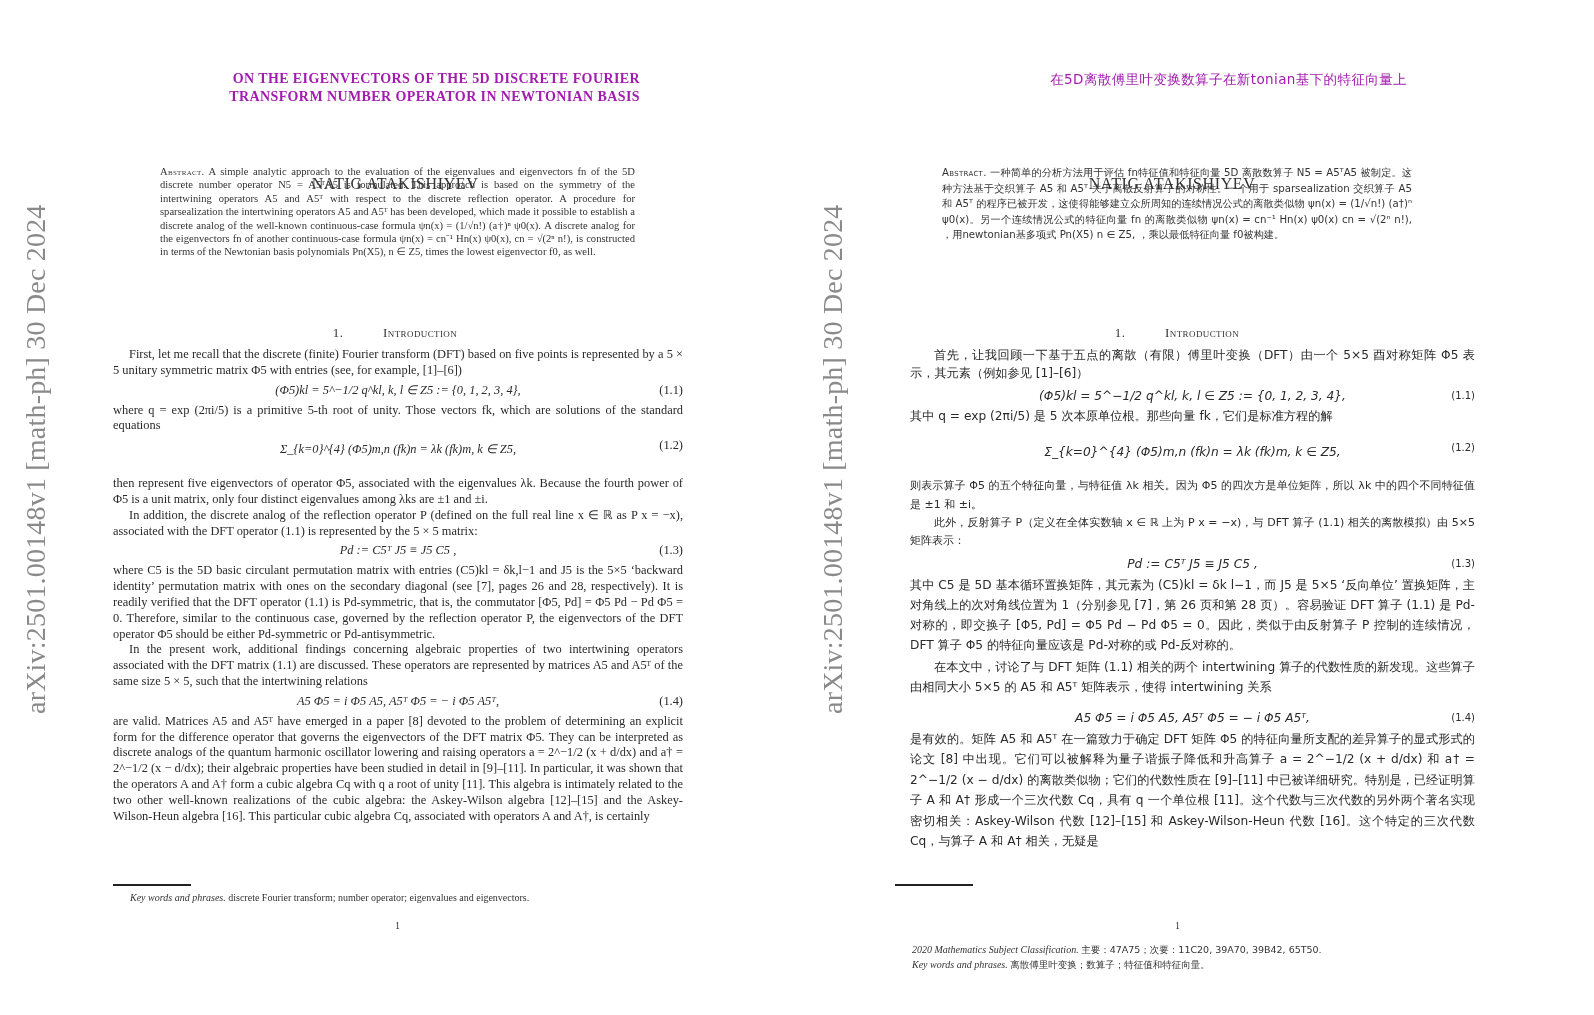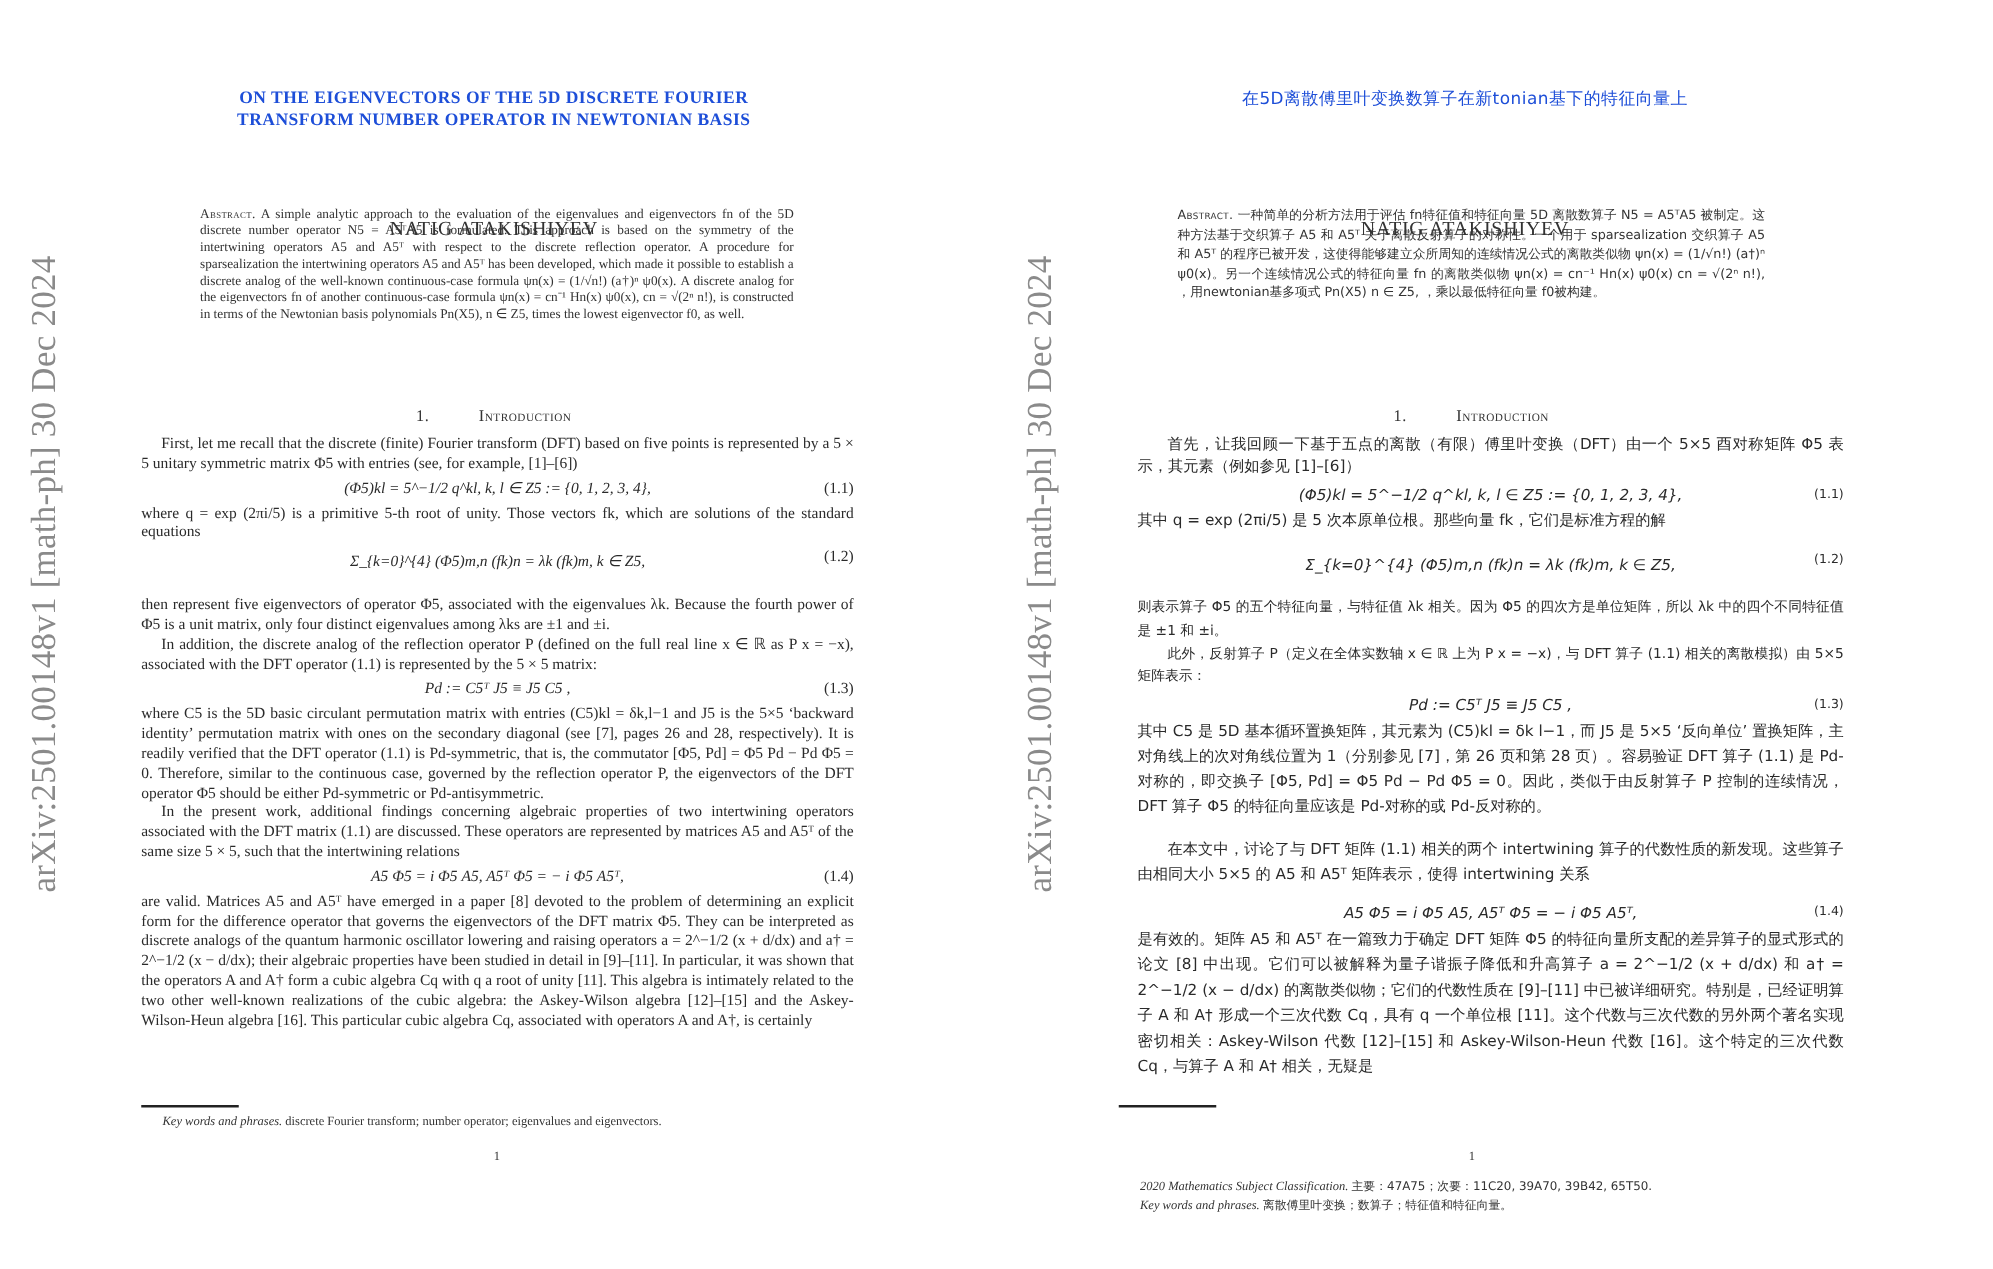--- a/index.html
+++ b/index.html
@@ -10,23 +10,23 @@
   .page { position: absolute; top: 0; height: 1015px; }
   #left-page { left: 0; width: 790px; }
   #right-page { left: 797px; width: 797px; }
   .stamp {
     position: absolute; top: 714px; left: 20px;
     transform-origin: 0 0; transform: rotate(-90deg);
     font-family: "Liberation Serif", serif; font-size: 28px; color: #8a8a8a;
     white-space: nowrap; letter-spacing: 0.2px;
   }
   .title {
-    position: absolute; text-align: center;
+    position: absolute; text-align: right;
     font-family: "Liberation Serif", serif; font-weight: bold; font-size: 14px;
-    letter-spacing: 0.4px; line-height: 18px; color: #1d4ed8;
+    letter-spacing: 0.4px; line-height: 18px; color: #a21caf;
   }
   .author {
     position: absolute; text-align: center; font-family: "Liberation Serif", serif;
     font-size: 16px; letter-spacing: 0.6px; color: #333; margin-top: 44px;
   }
   .abstract {
     position: absolute; font-family: "Liberation Serif", serif; font-size: 10.6px;
     line-height: 13.4px; text-align: justify; color: #333;
   }
   .abstract .sc { font-variant: small-caps; letter-spacing: 0.3px; }
@@ -141,21 +141,21 @@
       <span>Σ_{k=0}^{4} (Φ5)m,n (fk)n = λk (fk)m,        k ∈ Z5,</span>
       <span class="eqn">(1.2)</span>
     </div>
     <p style="text-indent:0; font-size:11px">则表示算子 Φ5 的五个特征向量，与特征值 λk 相关。因为 Φ5 的四次方是单位矩阵，所以 λk 中的四个不同特征值是 ±1 和 ±i。</p>
     <p style="text-indent:24px; font-size:11px">此外，反射算子 P（定义在全体实数轴 x ∈ ℝ 上为 P x = −x)，与 DFT 算子 (1.1) 相关的离散模拟）由 5×5 矩阵表示：</p>
     <div class="eq">
       <span>Pd := C5ᵀ J5 ≡ J5 C5 ,</span>
       <span class="eqn">(1.3)</span>
     </div>
     <p style="text-indent:0; line-height:20px">其中 C5 是 5D 基本循环置换矩阵，其元素为 (C5)kl = δk l−1，而 J5 是 5×5 ‘反向单位’ 置换矩阵，主对角线上的次对角线位置为 1（分别参见 [7]，第 26 页和第 28 页）。容易验证 DFT 算子 (1.1) 是 Pd-对称的，即交换子 [Φ5, Pd] = Φ5 Pd − Pd Φ5 = 0。因此，类似于由反射算子 P 控制的连续情况，DFT 算子 Φ5 的特征向量应该是 Pd-对称的或 Pd-反对称的。</p>
-    <p style="text-indent:24px; margin-top:14px; line-height:20px">在本文中，讨论了与 DFT 矩阵 (1.1) 相关的两个 intertwining 算子的代数性质的新发现。这些算子由相同大小 5×5 的 A5 和 A5ᵀ 矩阵表示，使得 intertwining 关系</p>
+    <p style="text-indent:24px; margin-top:2px; line-height:20px">在本文中，讨论了与 DFT 矩阵 (1.1) 相关的两个 intertwining 算子的代数性质的新发现。这些算子由相同大小 5×5 的 A5 和 A5ᵀ 矩阵表示，使得 intertwining 关系</p>
     <div class="eq" style="margin-top:12px">
       <span>A5 Φ5 = i Φ5 A5,        A5ᵀ Φ5 = − i Φ5 A5ᵀ,</span>
       <span class="eqn">(1.4)</span>
     </div>
     <p style="text-indent:0; line-height:20.5px">是有效的。矩阵 A5 和 A5ᵀ 在一篇致力于确定 DFT 矩阵 Φ5 的特征向量所支配的差异算子的显式形式的论文 [8] 中出现。它们可以被解释为量子谐振子降低和升高算子 a = 2^−1/2 (x + d/dx) 和 a† = 2^−1/2 (x − d/dx) 的离散类似物；它们的代数性质在 [9]–[11] 中已被详细研究。特别是，已经证明算子 A 和 A† 形成一个三次代数 Cq，具有 q 一个单位根 [11]。这个代数与三次代数的另外两个著名实现密切相关：Askey-Wilson 代数 [12]–[15] 和 Askey-Wilson-Heun 代数 [16]。这个特定的三次代数 Cq，与算子 A 和 A† 相关，无疑是</p>
   </div>
 
   <div class="footrule" style="left:98px; top:884px;"></div>
   <div class="footnote" style="left:115px; top:942px; width:560px;">
     <div>

